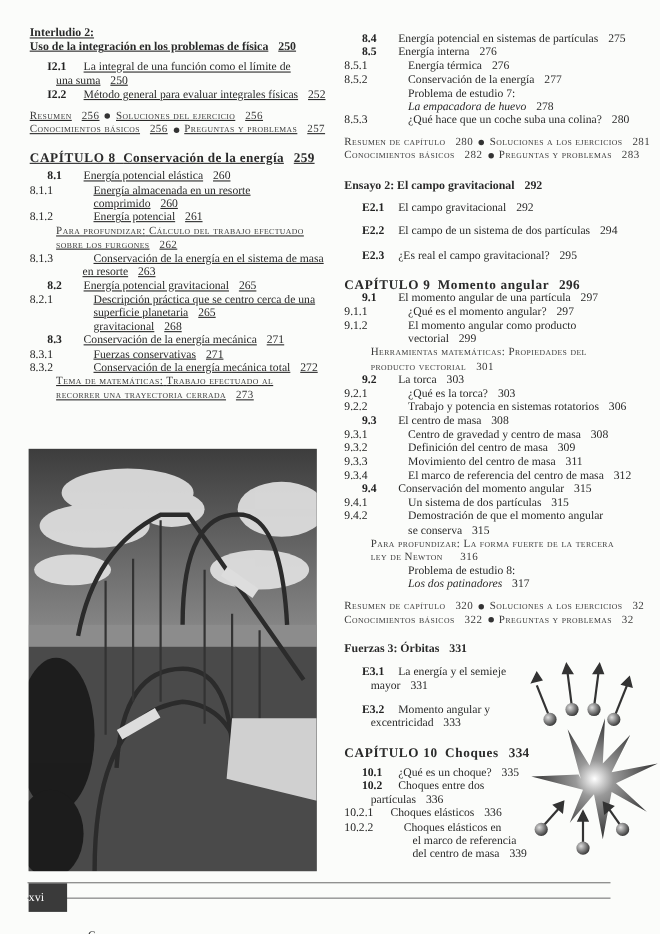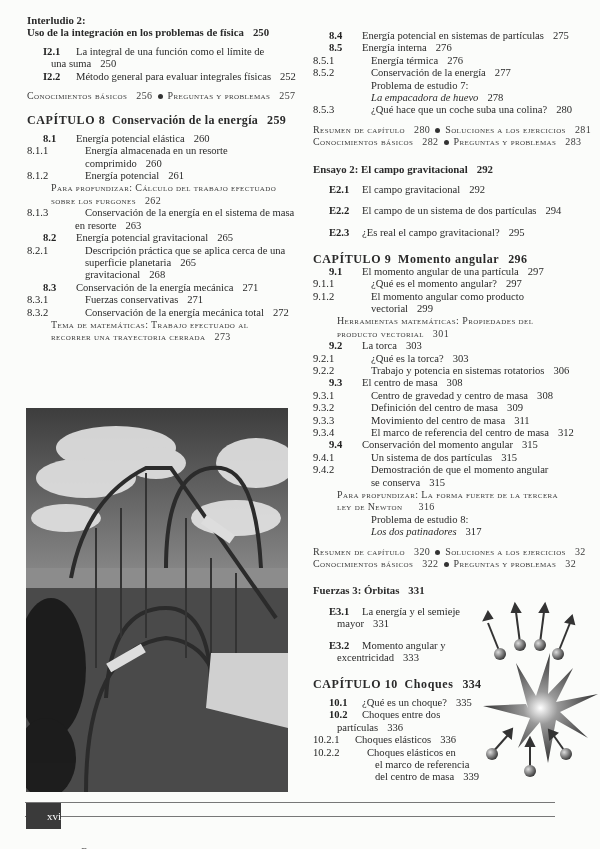--- a/index.html
+++ b/index.html
@@ -1,21 +1,21 @@
 <!DOCTYPE html>
 <html><head>
 <meta charset="utf-8">
 <style>
   html, body { margin:0; padding:0; }
   body {
     width:600px; height:849px; background:#fbfcfa; position:relative; overflow:hidden;
     font-family:"Liberation Serif","DejaVu Serif",serif; color:#2a2a2a;
   }
   .col { position:absolute; font-size:10.6px; line-height:12.4px; }
-  #left { left:27px; top:14px; width:270px; }
+  #left { left:27px; top:24px; width:270px;text-decoration:underline; }
   #right { left:313px; top:30px; width:300px; }
   .row { position:relative; white-space:nowrap; }
   .num { display:inline-block; font-weight:bold; color:#222; }
   .pg { margin-left:9px; }
   .sc { font-variant:small-caps; letter-spacing:0.4px; font-size:10px; color:#3a3a3a; }
   .ital { font-style:italic; }
   .ch-title { font-weight:bold; font-size:12px; letter-spacing:0.3px; margin-top:10px; margin-bottom:6px; }
   .ch-title .chw { letter-spacing:0.6px; }
   .essay-title { font-weight:bold; font-size:10.8px; }
   .sec { padding-left:24px; text-indent:-24px; }
@@ -26,53 +26,54 @@
   .aside { padding-left:24px; }
   .gap { height:7px; }
   .bullet { display:inline-block; width:5px; height:5px; border-radius:50%; background:#333; margin:0 5px; vertical-align:middle; }
   .photo {
     position:absolute; left:26px; top:408px; width:262px; height:384px; overflow:hidden;
     background:linear-gradient(180deg,#555 0%,#7a7a7a 20%,#999 35%,#666 55%,#444 75%,#3a3a3a 100%);
   }
   .footer-line { position:absolute; left:25px; width:530px; height:1px; background:#777; }
   .folio {
     position:absolute; left:26px; top:803px; width:35px; height:26px; background:#3a3a3a; color:#fff;
-    font-size:11px; text-align:right; line-height:26px;
+    font-size:11px; text-align:left; line-height:26px;
   }
   .running { position:absolute; left:80px; top:846px; font-size:10.5px; font-variant:small-caps; letter-spacing:0.8px; color:#333; }
   .burst { position:absolute; left:478px; top:598px; width:122px; height:200px; }
 </style>
 </head>
 <body>
 
 <div id="left" class="col">
   <div>
     <div class="essay-title">Interludio 2:</div>
     <div class="essay-title row"><span>Uso de la integración en los problemas de física</span><span class="pg">250</span></div>
   </div>
   <div class="gap"></div>
   <div class="row sec"><span class="num">I2.1</span><span>La integral de una función como el límite de</span></div>
   <div class="row" style="padding-left:24px"><span>una suma</span><span class="pg">250</span></div>
   <div class="row sec"><span class="num">I2.2</span><span>Método general para evaluar integrales físicas</span><span class="pg">252</span></div>
   <div class="gap"></div>
+  <div class="row sc"><span>Resumen</span><span class="pg">256</span><span class="bullet"></span><span>Soluciones del ejercicio</span><span class="pg">256</span></div>
   <div class="row sc"><span>Conocimientos básicos</span><span class="pg">256</span><span class="bullet"></span><span>Preguntas y problemas</span><span class="pg">257</span></div>
 
   <div class="ch-title row" style="margin-top:12px"><span class="chw">CAPÍTULO 8</span>&nbsp;&nbsp;<span>Conservación de la energía</span><span class="pg">259</span></div>
 
   <div class="row sec"><span class="num">8.1</span><span>Energía potencial elástica</span><span class="pg">260</span></div>
   <div class="row sub"><span class="num wide">8.1.1</span><span>Energía almacenada en un resorte</span></div>
   <div class="row" style="padding-left:58px"><span>comprimido</span><span class="pg">260</span></div>
   <div class="row sub"><span class="num wide">8.1.2</span><span>Energía potencial</span><span class="pg">261</span></div>
   <div class="row aside sc"><span>Para profundizar:</span> <span>Cálculo del trabajo efectuado</span></div>
   <div class="row aside sc"><span>sobre los furgones</span><span class="pg">262</span></div>
   <div class="row sub"><span class="num wide">8.1.3</span><span>Conservación de la energía en el sistema de masa</span></div>
   <div class="row" style="padding-left:48px"><span>en resorte</span><span class="pg">263</span></div>
 
   <div class="row sec"><span class="num">8.2</span><span>Energía potencial gravitacional</span><span class="pg">265</span></div>
-  <div class="row sub"><span class="num wide">8.2.1</span><span>Descripción práctica que se aplica cerca de una</span></div>
+  <div class="row sub"><span class="num wide">8.2.1</span><span>Descripción práctica que se centro cerca de una</span></div>
   <div class="row" style="padding-left:58px"><span>superficie planetaria</span><span class="pg">265</span></div>
   <div class="row" style="padding-left:58px"><span>gravitacional</span><span class="pg">268</span></div>
 
   <div class="row sec"><span class="num">8.3</span><span>Conservación de la energía mecánica</span><span class="pg">271</span></div>
   <div class="row sub"><span class="num wide">8.3.1</span><span>Fuerzas conservativas</span><span class="pg">271</span></div>
   <div class="row sub"><span class="num wide">8.3.2</span><span>Conservación de la energía mecánica total</span><span class="pg">272</span></div>
   <div class="row aside sc"><span>Tema de matemáticas:</span> <span>Trabajo efectuado al</span></div>
   <div class="row aside sc"><span>recorrer una trayectoria cerrada</span><span class="pg">273</span></div>
 </div>
 

